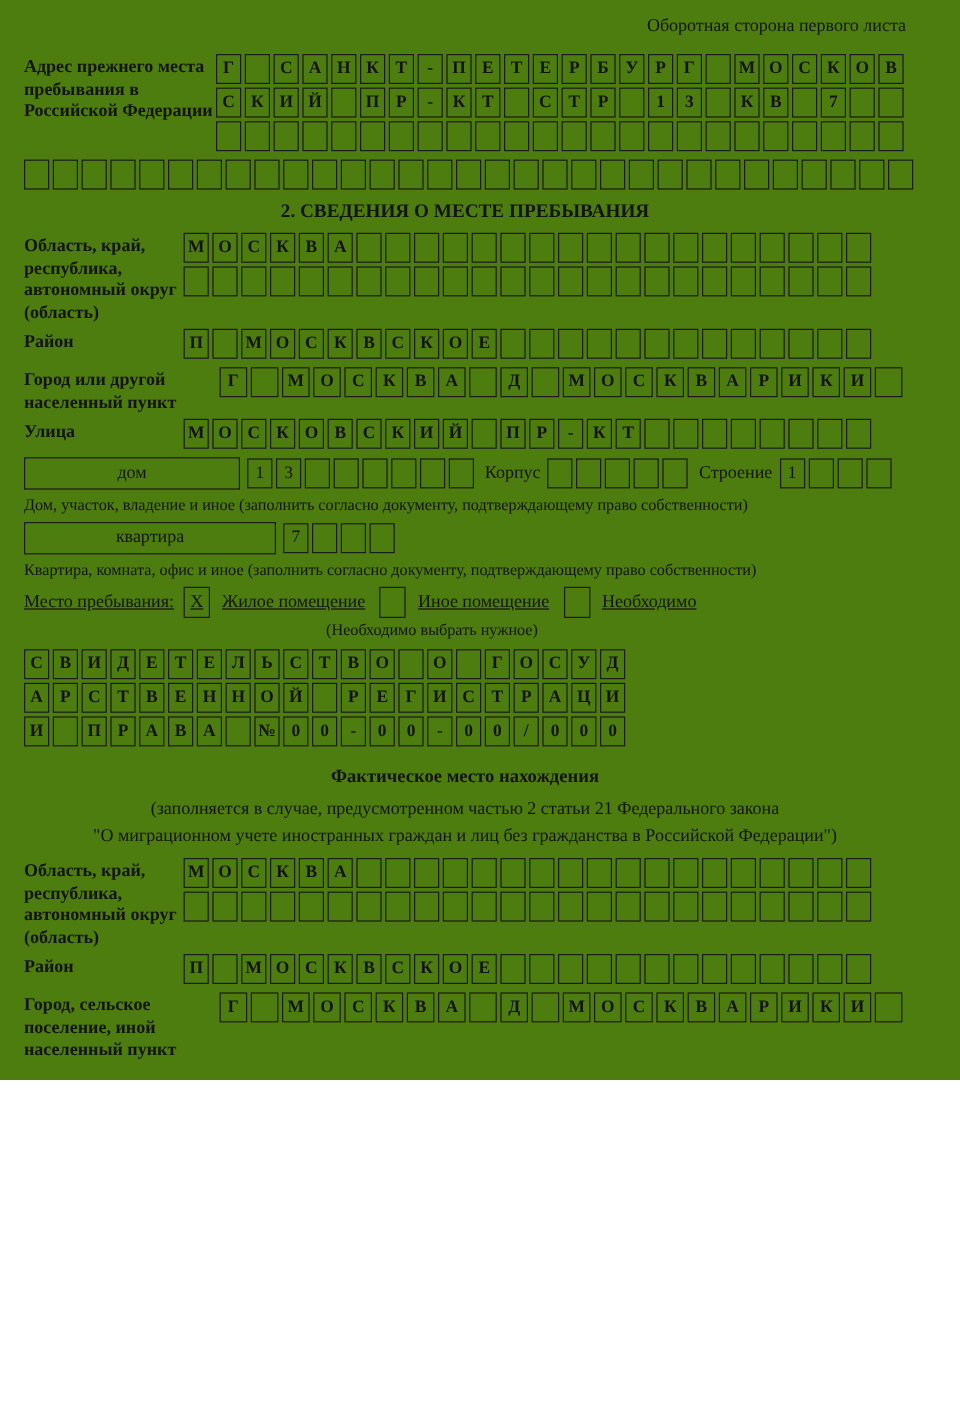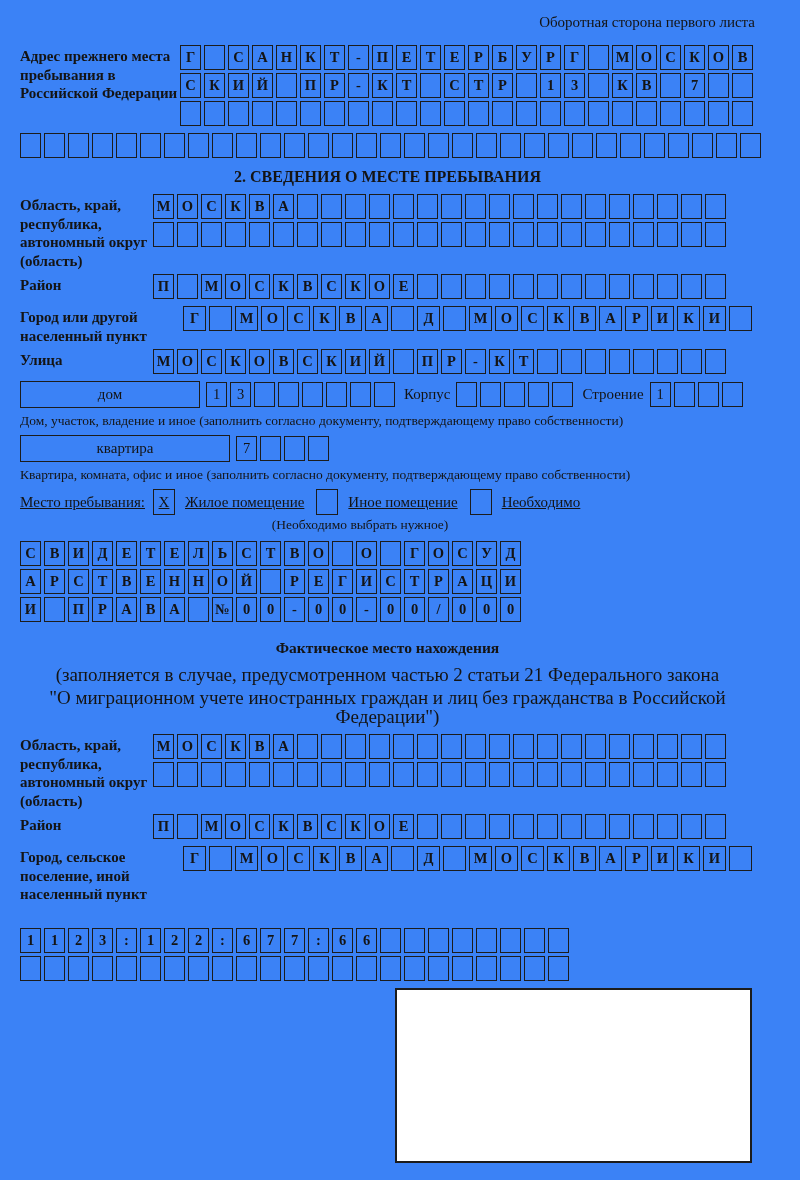--- a/index.html
+++ b/index.html
@@ -1,20 +1,20 @@
 <!DOCTYPE html>
 <html><head>
 <meta charset="utf-8">
 <style>
   html,body{margin:0;padding:0;background:#fff;}
   .page{
-    position:relative;width:800px;height:1180px;box-sizing:border-box;
+    position:relative;width:800px;height:900px;box-sizing:border-box;
     padding:14px 45px 0 20px;overflow:hidden;
     font-family:"Liberation Serif","DejaVu Serif",serif;color:#141414;
-    background:#3b82f6;
+    background:#4d7c0f;
   }
   .top-note{font-size:15px;text-align:right;margin-bottom:14px;}
   .frow{display:flex;align-items:flex-start;margin-bottom:4px;font-weight:bold;}
   .lbl{font-size:15px;line-height:18.5px;flex:none;padding-top:2px;}
   .wA{width:160px}.wB{width:133px}.wC{width:163px}.wD{width:233px}.wE{width:210px}
   .rows{flex:none}
   .cellrow{display:flex;height:25px;margin-bottom:3px;}
   .cell{
     box-sizing:border-box;flex:none;width:21px;height:25px;margin-right:3px;
     border:1.6px solid #1c1c1c;display:flex;align-items:center;justify-content:center;
@@ -34,21 +34,21 @@
   .house-row{display:flex;align-items:flex-start;margin-bottom:2px;}
   .house-row .cellrow{margin-top:1px;}
   .stay{display:flex;align-items:center;font-size:15px;margin:6px 0 2px 0;text-decoration:underline;}
   .cbx{
     box-sizing:border-box;width:22px;height:26px;border:1.6px solid #1c1c1c;flex:none;
     display:flex;align-items:center;justify-content:center;font-size:15px;
     margin:0 10px 0 12px;
   }
   .cbx.first{margin-left:8px;}
   .stay-note{font-size:13.5px;margin:0 0 8px 170px;width:340px;text-align:center;}
-  .center-note{font-size:19px;text-align:center;line-height:19px;margin:0 0 4px 0;}
+  .center-note{font-size:15px;text-align:center;line-height:19px;margin:0 0 4px 0;}
   .stamp-box{
     box-sizing:border-box;width:357px;height:175px;border:2px solid #1c1c1c;
     margin:4px 0 8px 375px;background:#fff;
   }
   .mt20{margin-top:20px;}
 </style>
 </head>
 <body>
 
 <div class="page">

